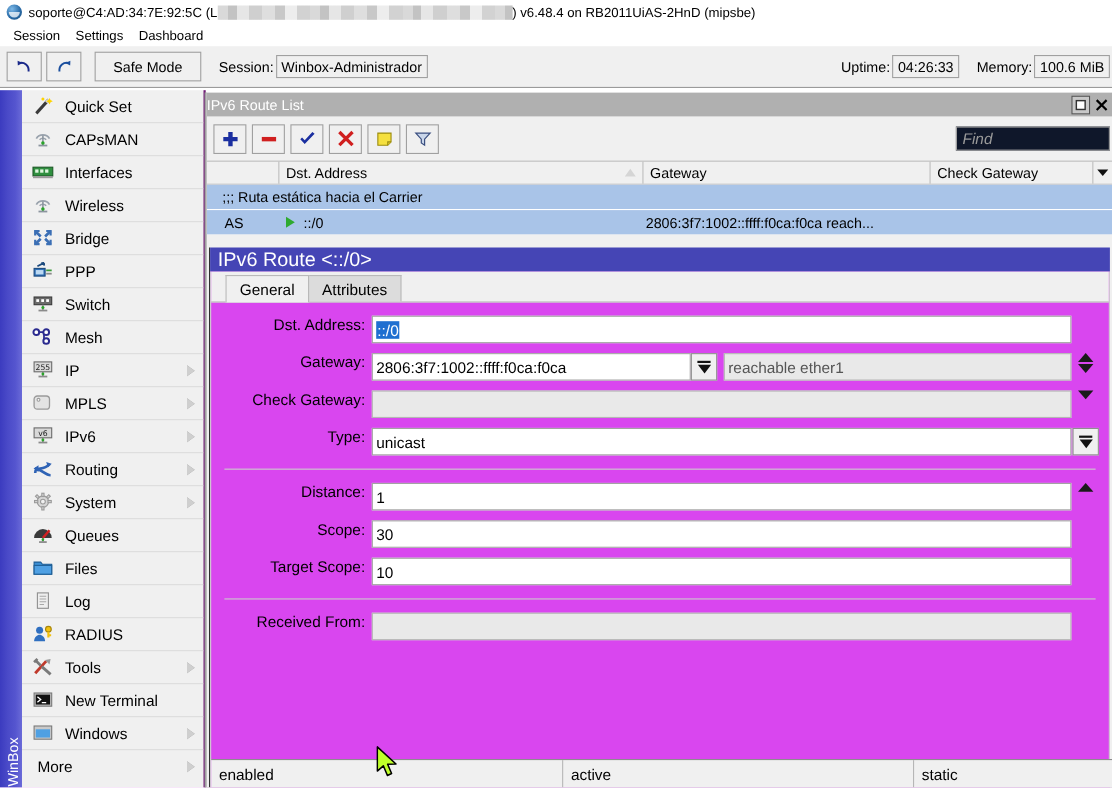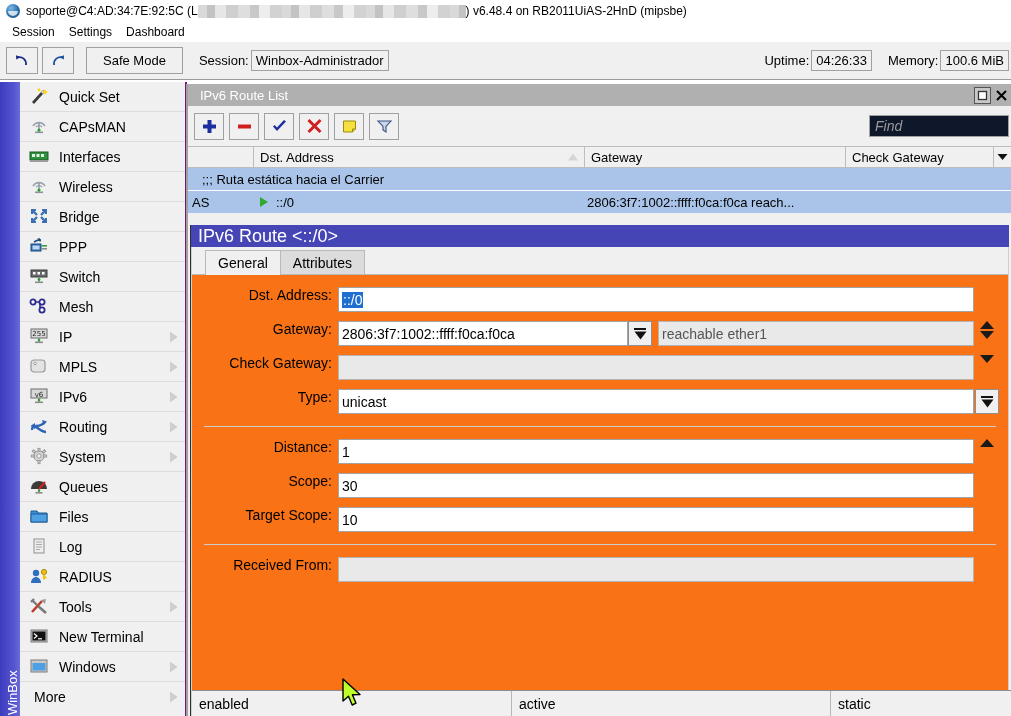--- a/index.html
+++ b/index.html
@@ -207,21 +207,21 @@
     left: 188px; top: 84px;
     width: 823px; height: 632px;
     background: #f0f0f0;
     box-sizing: border-box;
     overflow: hidden;
   }
   .rl-title {
     height: 22px;
     background: #b0b0b0;
     display: flex; align-items: center;
-    padding-left: 12px;
+    padding-left: 0;
     box-sizing: border-box;
     color: #ffffff;
     font-size: 13px;
   }
   .rl-title .wbtns {
     margin-left: auto;
     display: flex; align-items: center;
     padding-right: 1px;
   }
   .wbtn {
@@ -307,21 +307,21 @@
     font-size: 13px;
     box-sizing: border-box;
     cursor: default;
   }
   .rl-row.comment { padding-left: 14px; color: #000; }
   .rl-row .cell {
     box-sizing: border-box;
     display:flex; align-items:center;
     overflow: hidden; white-space: nowrap;
   }
-  .cell.flags { width: 66px; padding-left: 4px; }
+  .cell.flags { width: 66px; padding-left: 16px; }
   .cell.dst { width: 331px; padding-left: 22px; position: relative; }
   .cell.gw { width: 261px; padding-left: 2px; }
   .cell.ckgw { width: 148px; border-left: 1px solid #cdd9ea;}
   .cell.ext { width: 16px; }
   .tri-green {
     position:absolute; left: 6px; top: 50%;
     transform: translateY(-50%);
     width:0;height:0;
     border-left: 8px solid #2faa2f;
     border-top: 5px solid transparent;
@@ -343,21 +343,21 @@
     background: #4545b5;
     color: #ffffff;
     display:flex; align-items:center;
     padding-left: 7px;
     box-sizing: border-box;
     font-size: 18px;
   }
   .dlg-body {
     position: relative;
     height: 469px;
-    background: #f97316;
+    background: #d946ef;
     box-sizing: border-box;
     border: 1px solid #cfcfcf;
     border-top: none;
     border-bottom: none;
   }
   .tabs {
     display: flex;
     align-items: flex-end;
     height: 28px;
     padding-left: 13px;

